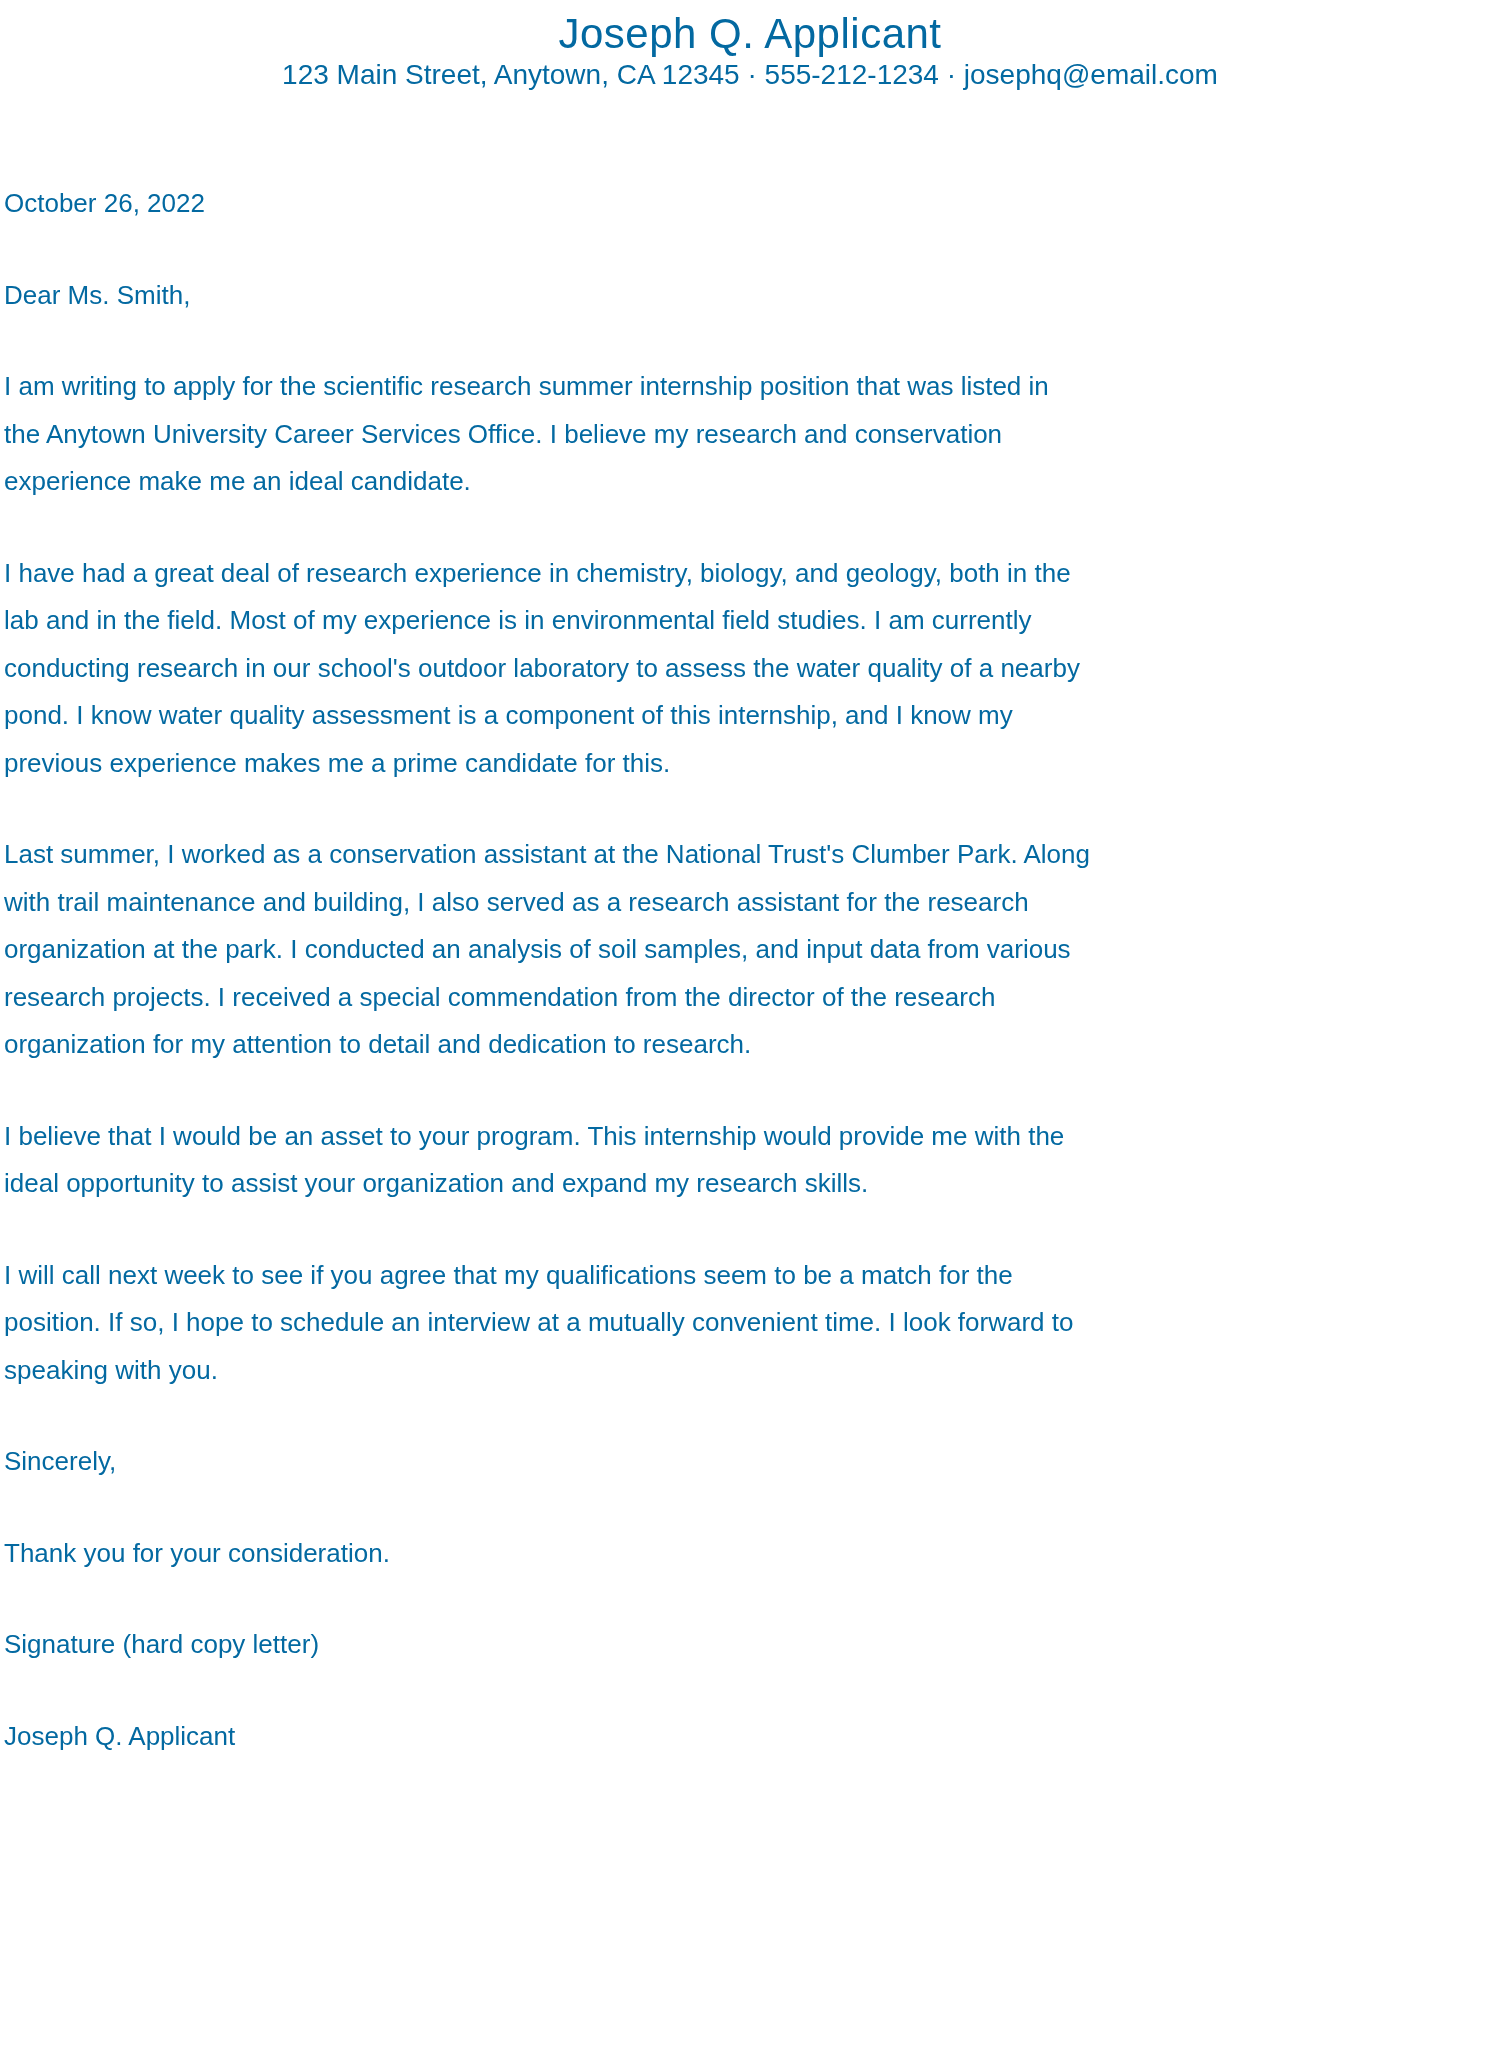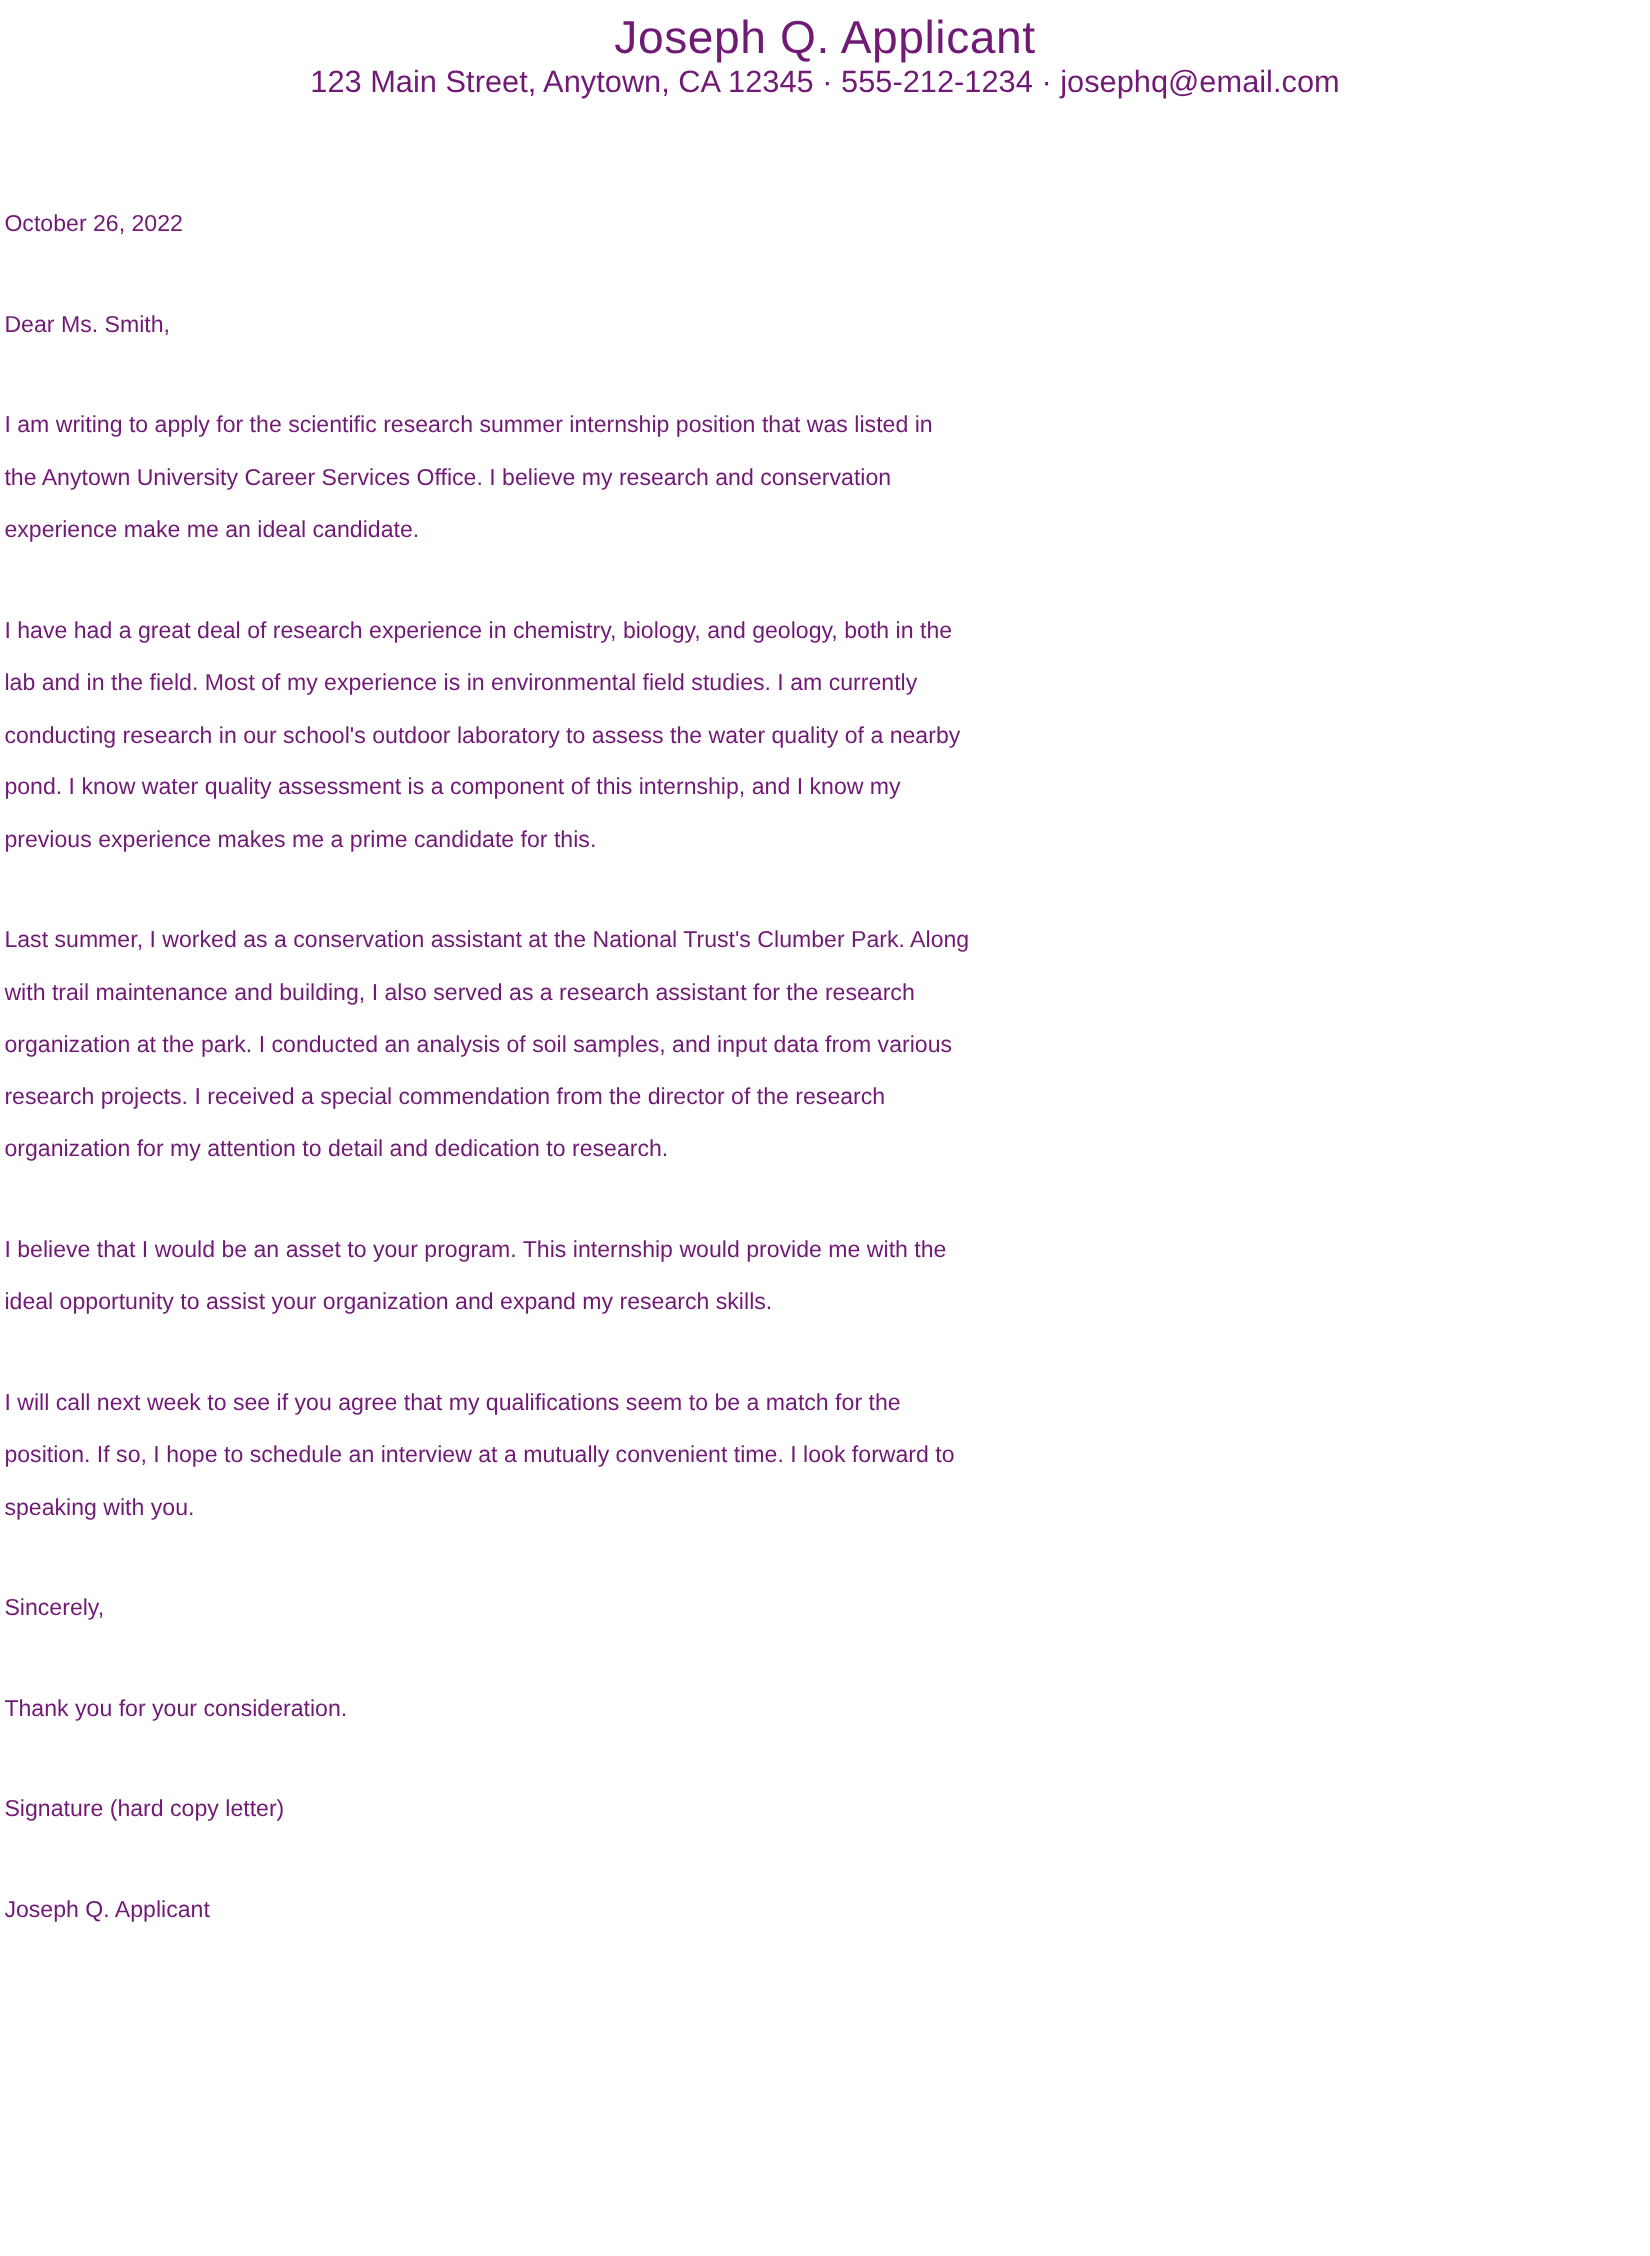--- a/index.html
+++ b/index.html
@@ -7,21 +7,21 @@
     margin: 0;
     padding: 0;
     background: #ffffff;
   }
   .page {
     position: relative;
     width: 1500px;
     height: 2051px;
     margin: 0 auto;
     background: #ffffff;
-    color: #701a75;
+    color: #0369a1;
     font-family: "Liberation Sans", "DejaVu Sans", sans-serif;
     padding: 10px 4px 0 4px;
     overflow: hidden;
   }
   header.letter-header {
     text-align: center;
     margin: 0 0 88px 0;
   }
   h1.applicant-name {
     margin: 0;
@@ -30,21 +30,21 @@
     font-weight: 400;
     letter-spacing: 0.5px;
   }
   .contact-line {
     font-size: 28px;
     line-height: 34px;
     font-weight: 400;
   }
   main.letter-body p {
     margin: 0 0 44px 0;
-    font-size: 21px;
+    font-size: 26px;
     line-height: 47.5px;
     white-space: pre-line; 
   }
   main.letter-body p:last-child {
     margin-bottom: 0;
   }
 </style>
 </head>
 <body>
 

